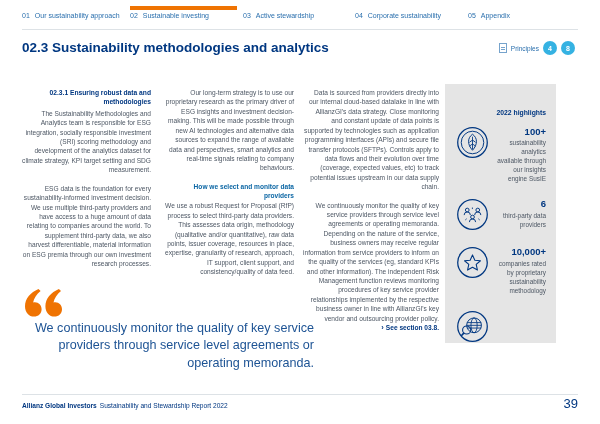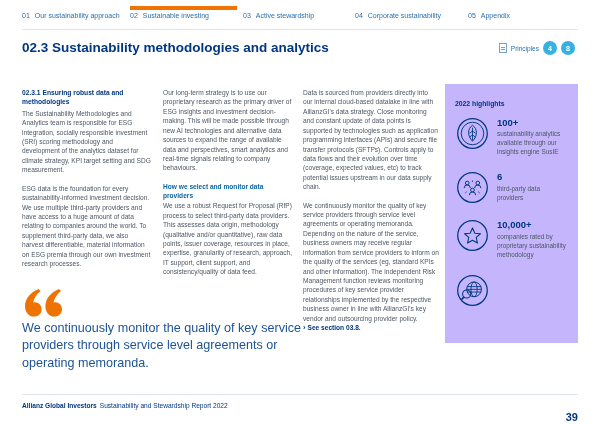--- a/index.html
+++ b/index.html
@@ -1,17 +1,17 @@
 <!DOCTYPE html>
 <html><head>
 <meta charset="utf-8">
 <style>
   html,body{margin:0;padding:0;background:#fff;}
   .page{position:relative;width:600px;height:424px;background:#ffffff;
-        font-family:"Liberation Sans",sans-serif;overflow:hidden;}
+        font-family:"Liberation Sans",sans-serif;overflow:hidden;text-align:right;}
 
   
   .nav-item{position:absolute;top:12px;font-size:7px;color:#2a6fad;cursor:pointer;white-space:nowrap;}
   .nav-num{margin-right:5px;}
   .nav-active-bar{position:absolute;left:130px;top:6px;width:107px;height:4px;background:#ef7302;}
   .nav-divider{position:absolute;left:22px;right:22px;top:29px;height:1px;background:#dde2e6;}
 
   
   .page-title{position:absolute;left:22px;top:40px;margin:0;font-size:13.5px;font-weight:bold;color:#003781;}
   .principles{position:absolute;top:41px;right:25px;display:flex;align-items:center;gap:4px;font-size:6.5px;color:#2a6fad;}
@@ -31,33 +31,33 @@
   .col-subhead{margin:0 0 1px 0;font-size:6.6px;font-weight:bold;color:#0b66a4;line-height:1.4;}
   .see-link{font-size:6.6px;font-weight:bold;color:#003781;cursor:pointer;}
   .see-link .chev{margin-right:2px;font-size:7.5px;}
 
   
   .quote-mark{position:absolute;left:22px;top:289px;}
   .quote-text{position:absolute;left:22px;top:320px;width:292px;margin:0;
               font-size:12.6px;line-height:1.38;color:#1d5394;font-weight:500;}
 
   
-  .sidebar{position:absolute;left:445px;top:84px;width:133px;height:259px;background:#c4b5fd;
-           box-sizing:border-box;padding:16px 10px;}
+  .sidebar{position:absolute;left:445px;top:84px;width:111px;height:259px;background:#e5e5e5;
+           box-sizing:border-box;padding:25px 10px;}
   .sidebar-title{font-size:6.8px;font-weight:bold;color:#003781;margin:0 0 9px 0;}
   .hl-item{display:flex;margin-bottom:13px;}
   .hl-icon{width:35px;height:35px;flex:none;margin-right:7px;}
   .hl-value{font-size:9.5px;font-weight:bold;color:#003781;line-height:1.1;margin:2px 0 2px 0;}
   .hl-desc{font-size:6.4px;color:#4d5764;line-height:1.4;}
 
   
   .footer-divider{position:absolute;left:22px;right:22px;top:394px;height:1px;background:#dde2e6;}
   .footer{position:absolute;left:22px;top:402px;font-size:6.6px;color:#003781;}
   .footer .brand{font-weight:bold;margin-right:3px;}
-  .page-num{position:absolute;right:22px;top:411px;font-size:11px;font-weight:bold;color:#003781;}
+  .page-num{position:absolute;right:22px;top:396px;font-size:13px;font-weight:normal;color:#003781;}
 </style>
 </head>
 <body>
 
 <div class="page">
 
   <div class="nav-active-bar"></div>
   <div class="nav-item" style="left:22px">
     <span class="nav-num">01</span><span>Our sustainability approach</span>
   </div>

